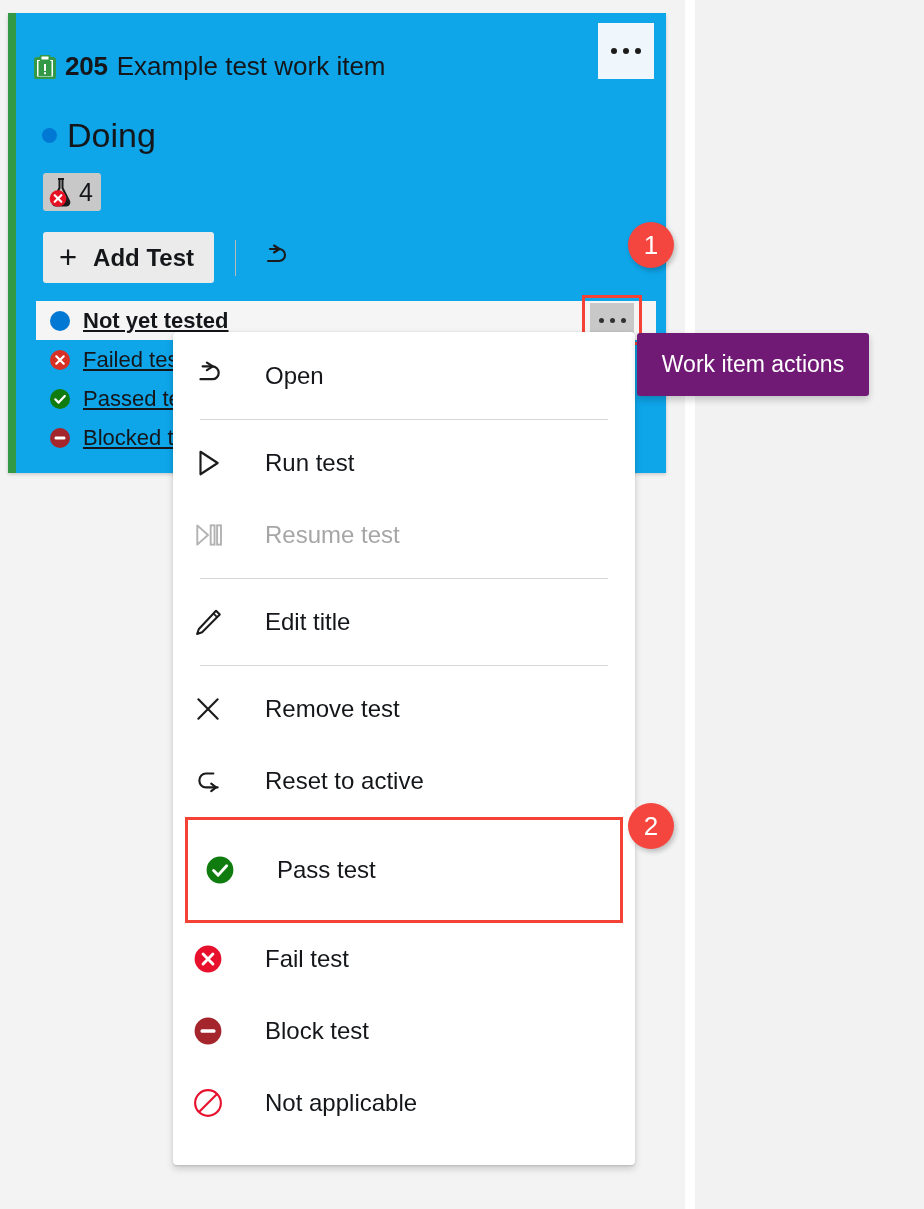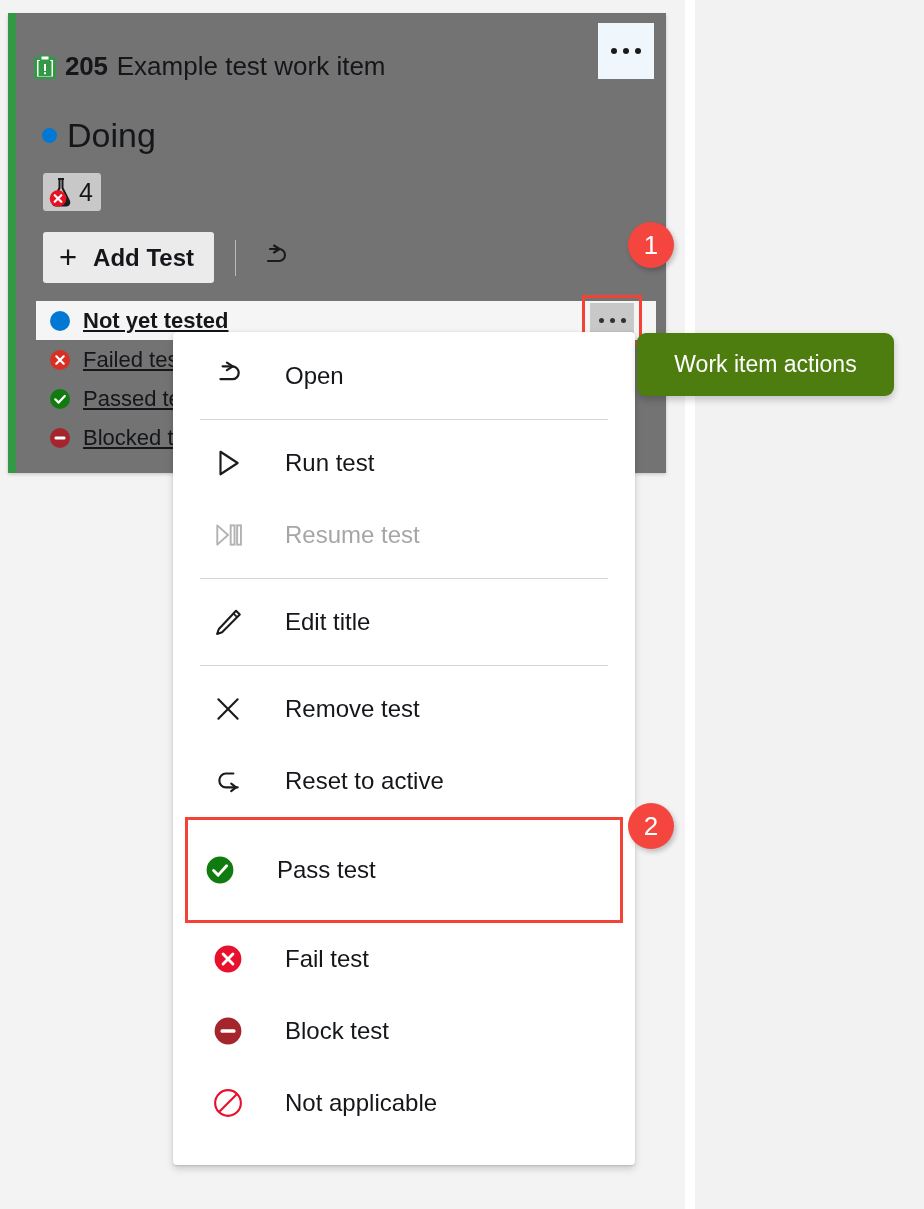--- a/index.html
+++ b/index.html
@@ -39,21 +39,21 @@
     width: 229px; height: 1209px;
     background: #f2f2f2;
   }
 
   
   .card {
     position: absolute;
     left: 8px; top: 13px;
     width: 658px;
     height: 460px;
-    background: #737373;
+    background: #0ea5e9;
     border-left: 8px solid #339947;
     box-sizing: border-box;
     box-shadow: 0 1.6px 3.6px rgba(0,0,0,0.18), 0 0.3px 0.9px rgba(0,0,0,0.12);
   }
 
   .card-more {
     position: absolute;
     right: 12px;
     top: 10px;
     width: 56px;
@@ -238,24 +238,23 @@
     background: #ffffff;
     border-radius: 4px;
     box-shadow: 0 3.2px 7.2px rgba(0,0,0,0.16), 0 0.6px 1.8px rgba(0,0,0,0.12);
     padding: 8px 0 26px 0;
     box-sizing: border-box;
   }
   .ctx-item {
     display: flex;
     align-items: center;
     height: 72px;
-    padding-left: 12px;
-    cursor: pointer;
-    box-sizing: border-box;
-    margin-left: 28px;
+    padding-left: 20px;
+    cursor: pointer;
+    box-sizing: border-box;
   }
   .ctx-item.disabled { cursor: default; }
   .ctx-item .ci-icon {
     width: 40px;
     flex: none;
     display: flex;
     align-items: center;
     justify-content: flex-start;
   }
   .ctx-item .ci-label {
@@ -276,24 +275,24 @@
     padding-left: 17px;
     height: 106px;
     background: #ffffff;
   }
 
   
   .tooltip {
     position: absolute;
     left: 637px;
     top: 333px;
-    width: 257px;
+    width: 232px;
     height: 63px;
-    background: #4d7c0f;
-    border-radius: 9px;
+    background: #701a75;
+    border-radius: 3px;
     display: flex;
     align-items: center;
     justify-content: center;
     box-shadow: 0 3.2px 7.2px rgba(0,0,0,0.20);
   }
   .tooltip span {
     color: #ffffff;
     font-size: 23px;
     white-space: nowrap;
   }

